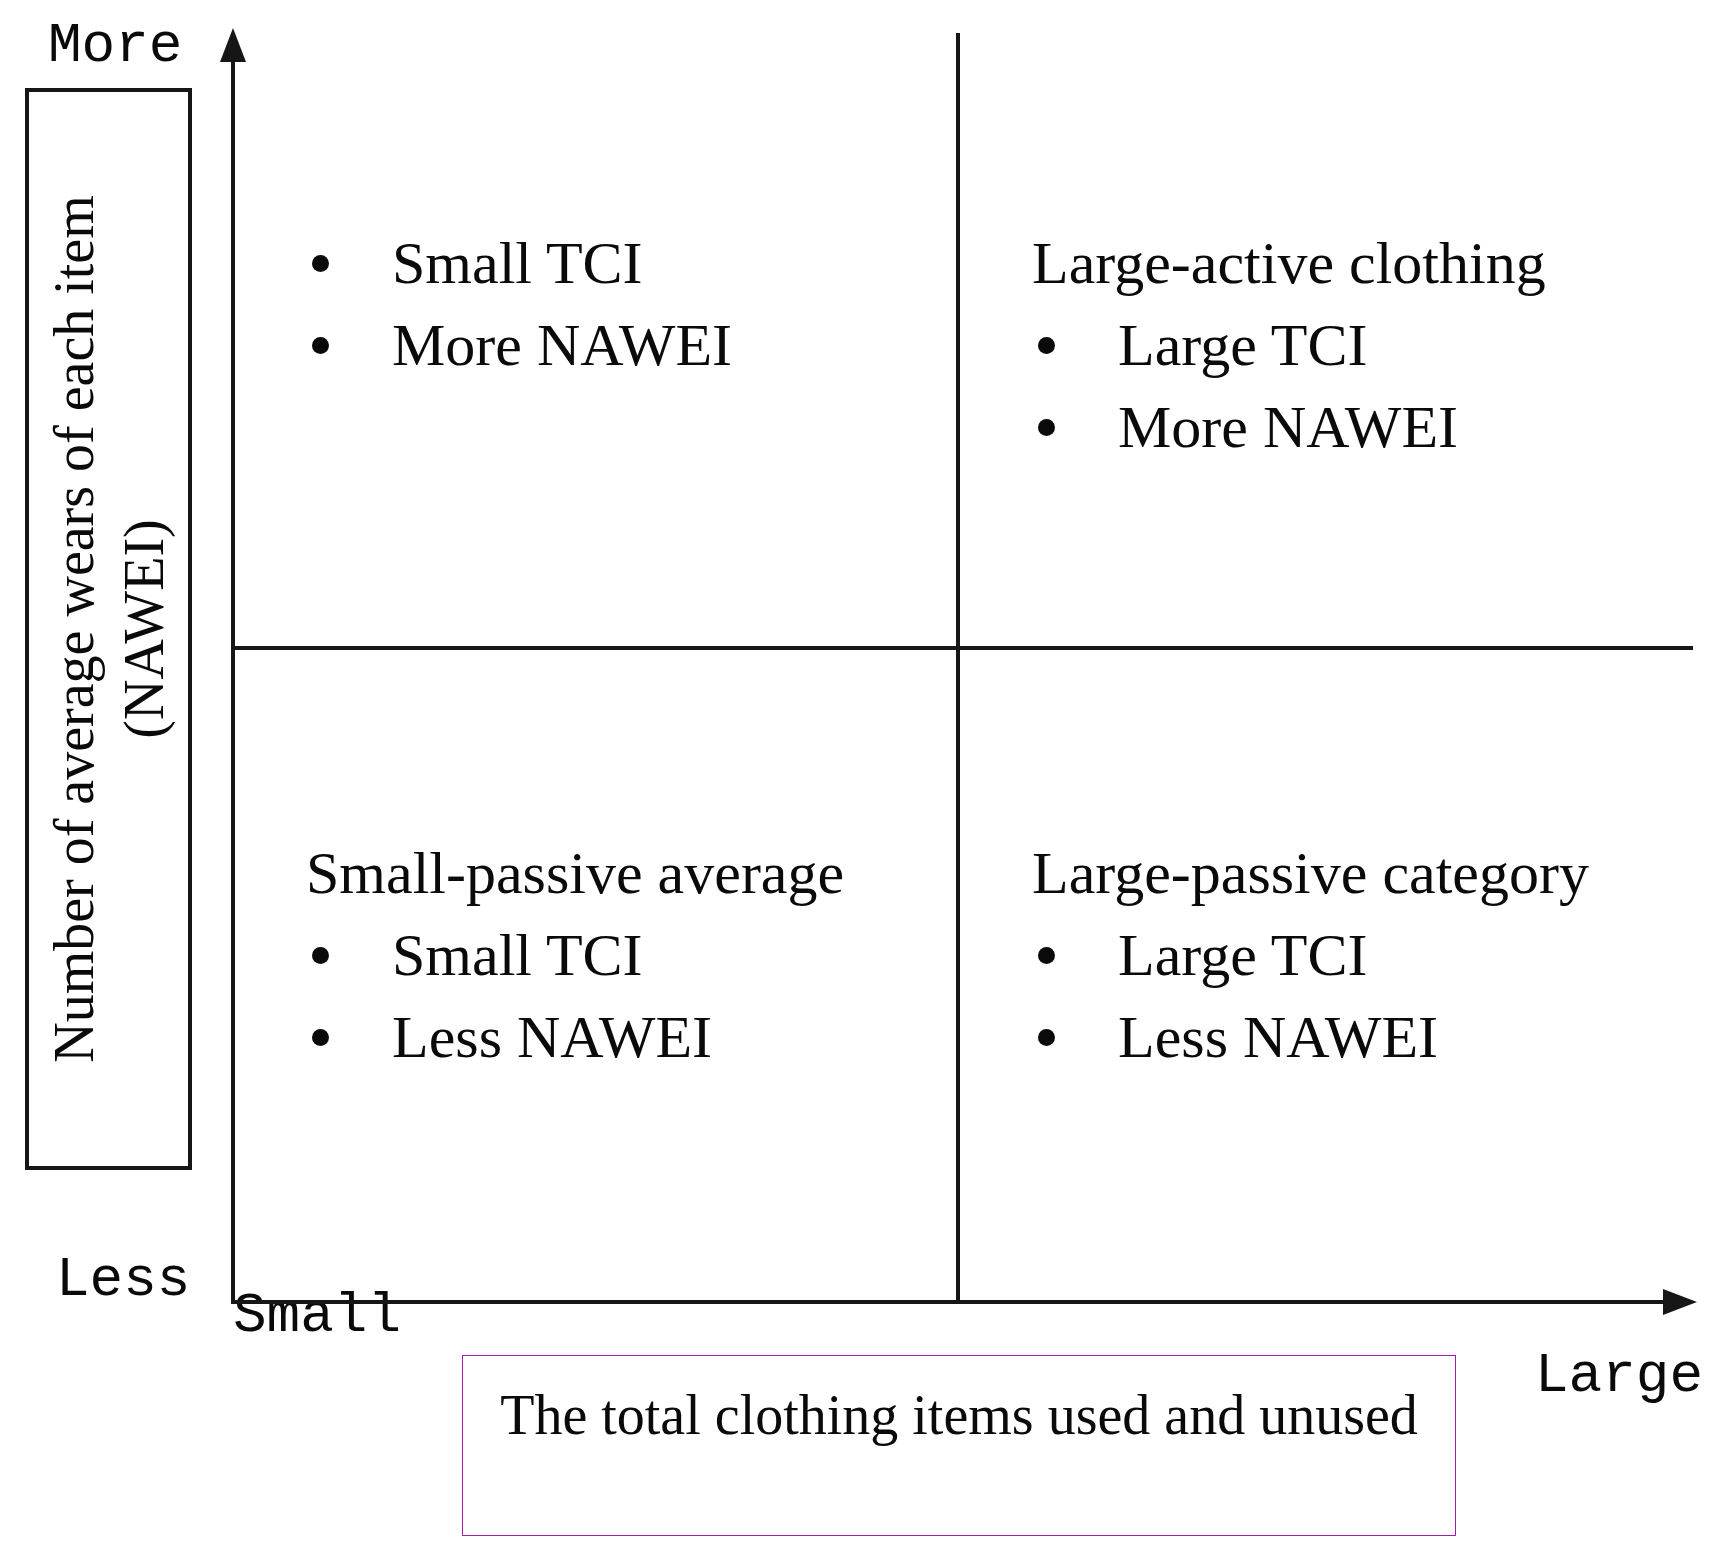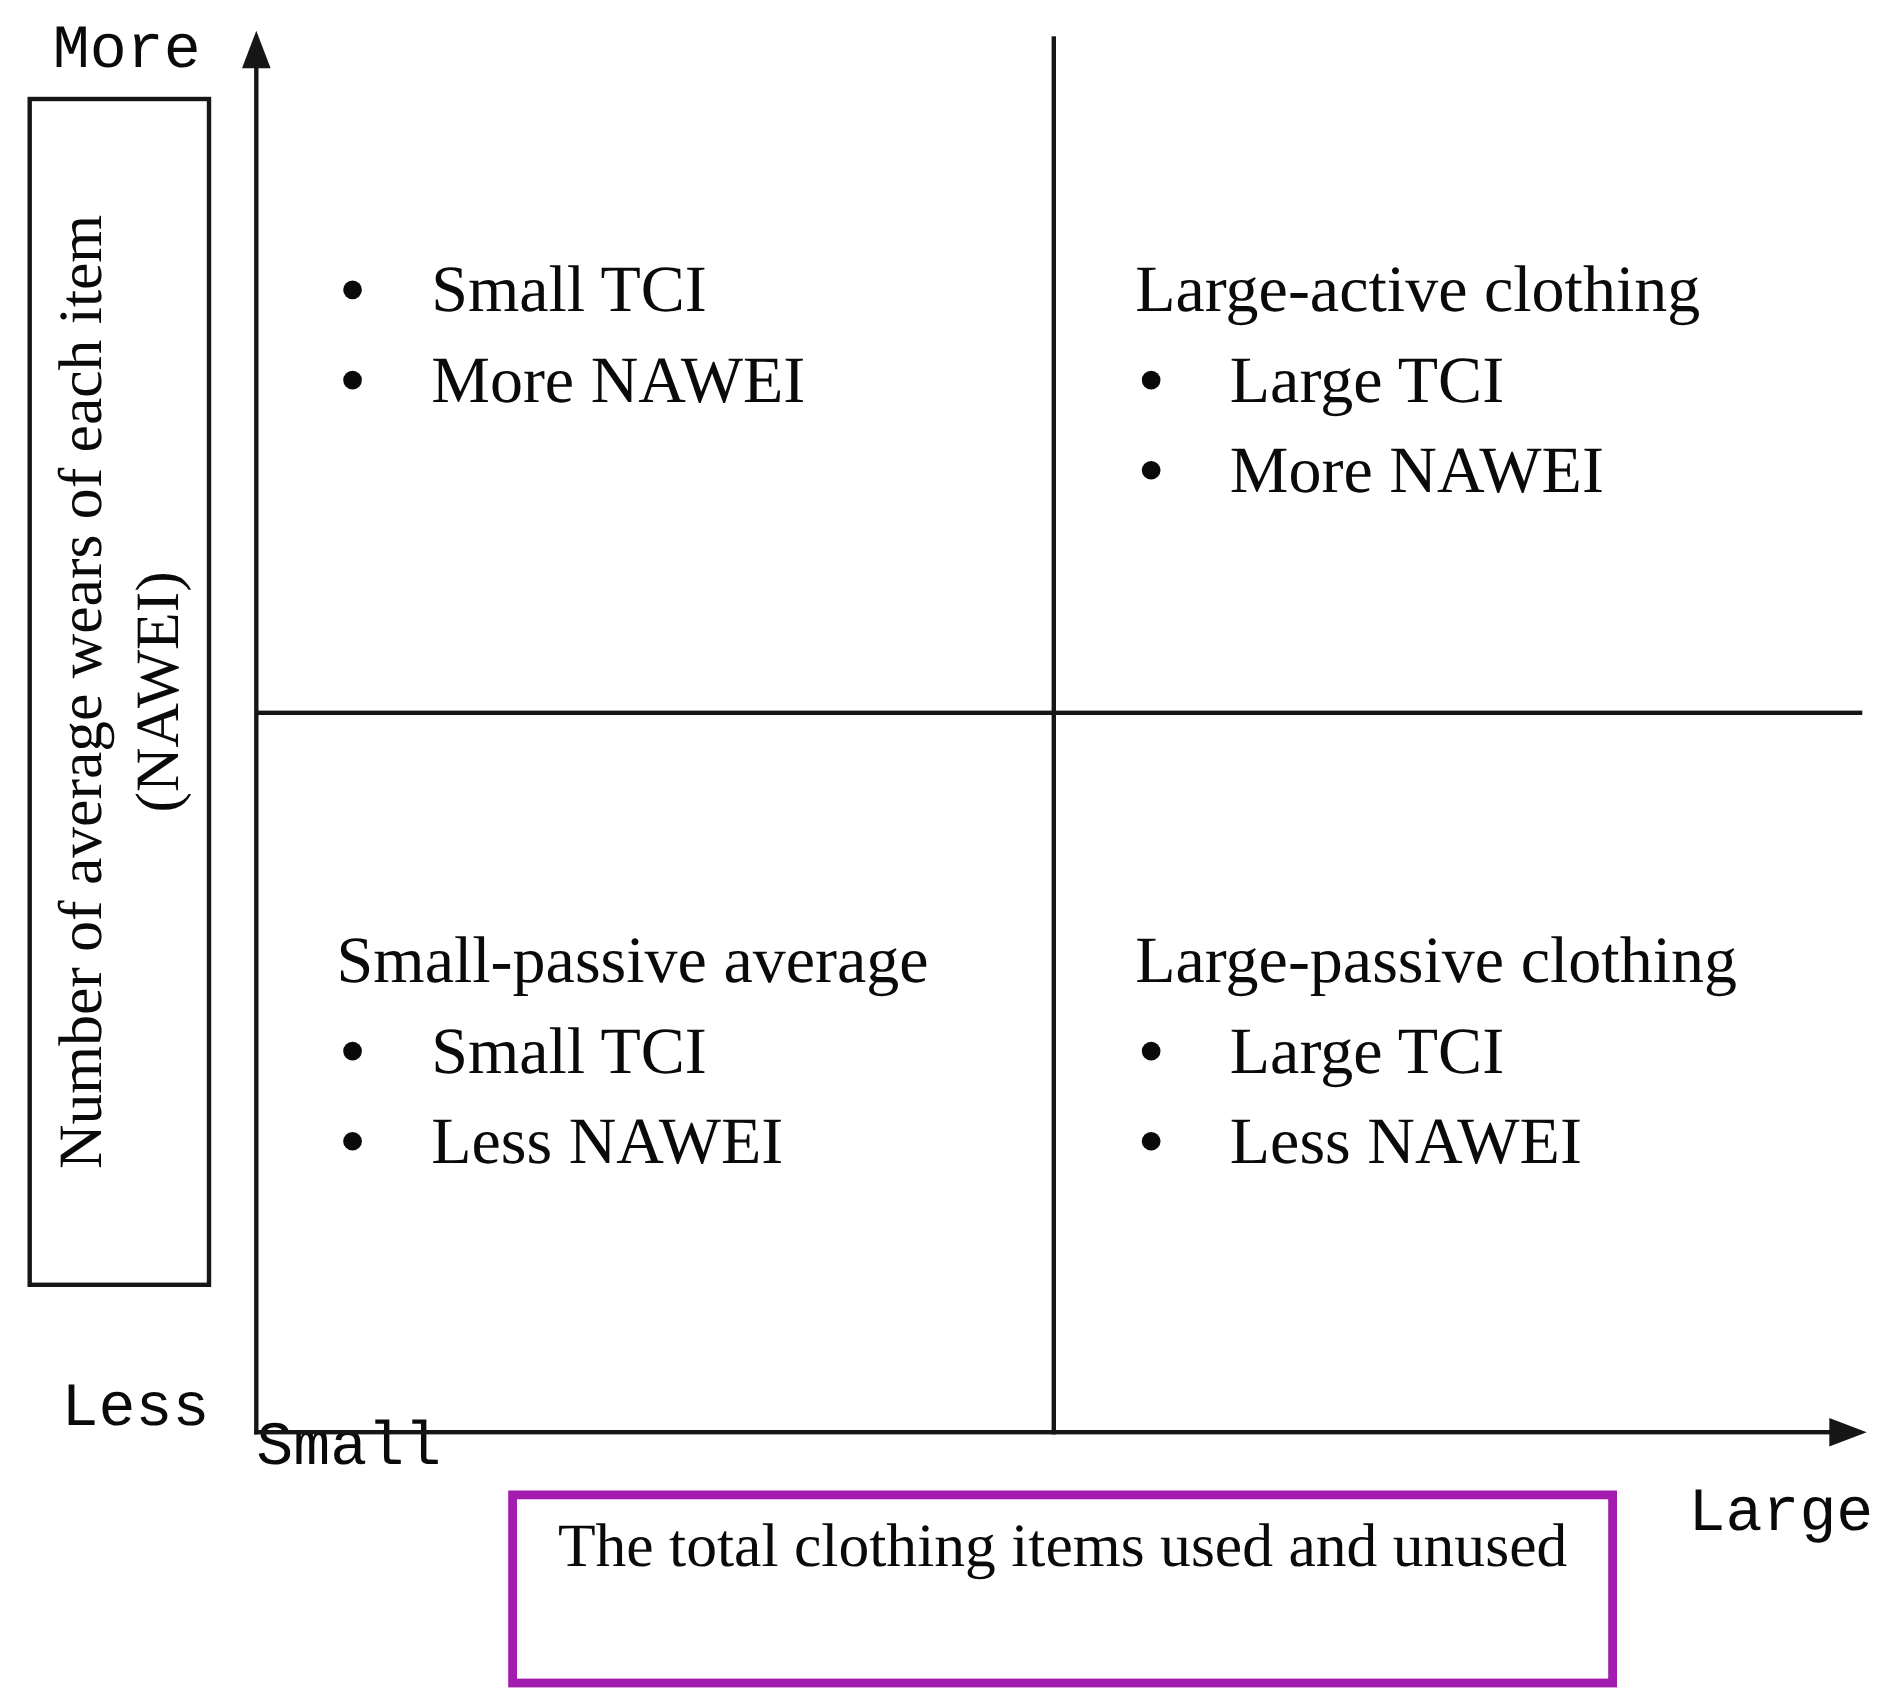--- a/index.html
+++ b/index.html
@@ -103,26 +103,26 @@
     background: #0a0a0a;
   }
 
   
   .tci-box {
     position: absolute;
     left: 462px;
     top: 1355px;
     width: 992px;   
     height: 155px;
-    border: 8px solid #a21caf;
+    border: 1px solid #a21caf;
     background: #ffffff;
     text-align: center;
     font-size: 56px;
     line-height: 70px;
-    padding-top: 8px;
+    padding-top: 24px;
   }
 </style>
 </head>
 <body>
 
 <div class="canvas">
 
   <div class="axis-label lbl-more">More</div>
   <div class="axis-label lbl-less">Less</div>
   <div class="axis-label lbl-small">Small</div>
@@ -172,21 +172,21 @@
       <span class="bullet-dot"></span>
       <span>Small TCI</span>
     </div>
     <div class="bullet-row">
       <span class="bullet-dot"></span>
       <span>Less NAWEI</span>
     </div>
   </div>
 
   <div class="quad quad-bottom-right">
-    <div class="quad-title">Large-passive clothing</div>
+    <div class="quad-title">Large-passive category</div>
     <div class="bullet-row">
       <span class="bullet-dot"></span>
       <span>Large TCI</span>
     </div>
     <div class="bullet-row">
       <span class="bullet-dot"></span>
       <span>Less NAWEI</span>
     </div>
   </div>
 

